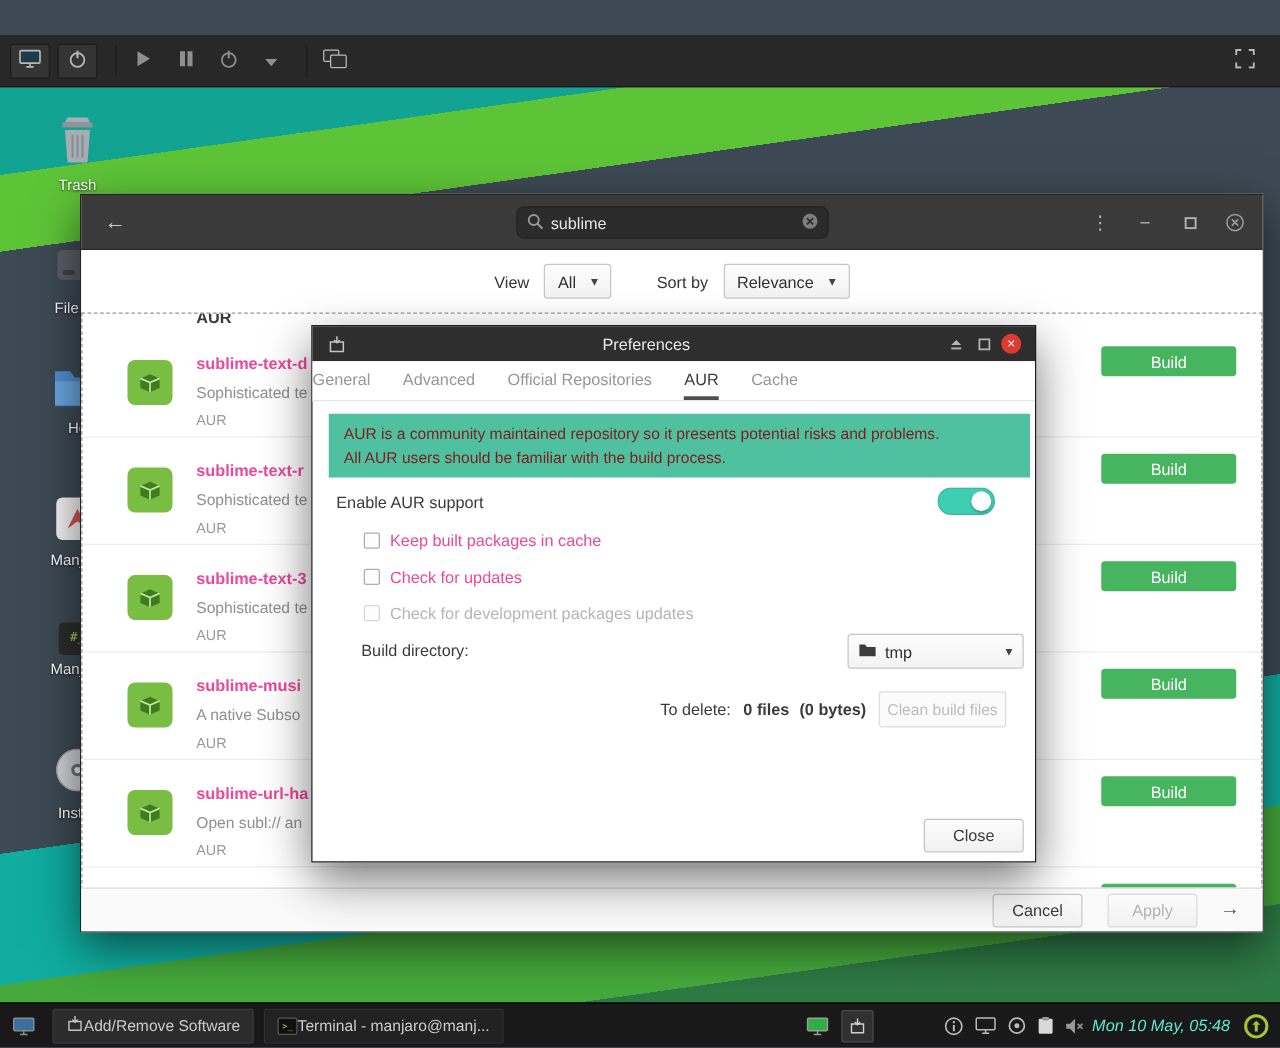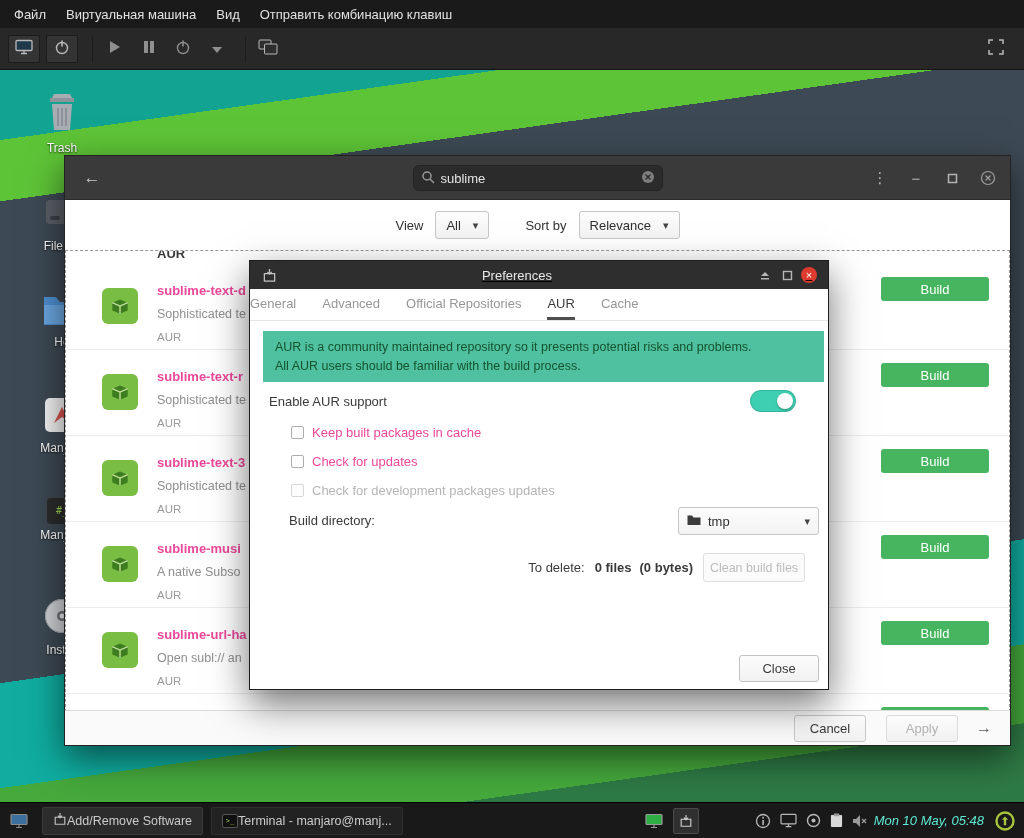--- a/index.html
+++ b/index.html
@@ -72,30 +72,30 @@
   .actionbar { position:absolute; left:0; bottom:0; width:100%; height:35px; background:#fafafa;
     border-top:1px solid #dcdcdc; display:flex; align-items:center; justify-content:flex-end; padding-right:12px; }
   .abtn { width:72px; height:27px; border:1px solid #c8c8c8; border-radius:3px;
     background:linear-gradient(#fcfcfc,#f1f1f1); color:#3a3a3a; font-size:13px;
     display:flex; align-items:center; justify-content:center; margin-left:20px; font-family:inherit; }
   .abtn.disabled { color:#b3b3b3; border-color:#dadada; }
   .fwd { margin-left:18px; margin-right:6px; color:#5a5a5a; font-size:16px; }
   
   .dlg { position:absolute; left:249px; top:260px; width:580px; height:430px; background:#fff;
     border:1px solid #1d1d1d; box-shadow:0 14px 36px rgba(0,0,0,.55); z-index:10; }
-  .dlg-hdr { height:28px; background:#2e2e2e; display:flex; align-items:center; padding:0 8px;text-decoration:underline; }
+  .dlg-hdr { height:28px; background:#2e2e2e; display:flex; align-items:center; padding:0 8px; }
   .dlg-title { flex:1; text-align:center; color:#e8e8e8; font-size:13px; }
   .dlg-ctrl { width:22px; height:22px; display:flex; align-items:center; justify-content:center; }
   .close-red { width:16px; height:16px; border-radius:50%; background:#dd3b2f;
     display:flex; align-items:center; justify-content:center; color:#fff; font-size:11px; line-height:1; }
   .tabs { height:32px; display:flex; align-items:flex-end; gap:26px; 
     border-bottom:1px solid #e6e6e6; background:#fff; }
   .tab { padding-bottom:6px; color:#969696; border-bottom:3px solid transparent; }
   .tab.active { color:#3c3c3c; border-bottom-color:#4f4f4f; }
-  .banner { margin:10px 4px 0 13px; background:#4fc0a0; color:#14532d; padding:7px 12px;
+  .banner { margin:10px 4px 0 13px; background:#4fc0a0; color:#7f1d1d; padding:7px 12px;
     font-size:12.5px; line-height:18.5px; }
   .d-enable-label { position:absolute; left:19px; top:133px; color:#3a3a3a; }
   .switch { position:absolute; right:32px; top:129px; width:46px; height:22px; border-radius:11px;
     background:#3ecfb2; border:1px solid rgba(0,0,0,.12); }
   .knob { position:absolute; right:2px; top:2px; width:16px; height:16px; border-radius:50%;
     background:#fff; box-shadow:0 1px 2px rgba(0,0,0,.35); }
   .cb-row { position:absolute; left:41px; display:flex; align-items:center; gap:8px; height:20px; }
   .cb { width:13px; height:13px; border:1px solid #adadad; border-radius:2px; background:#fdfdfd; }
   .cb-row.disabled .cb { border-color:#d7d7d7; }
   .cb-label { color:#ec4899; }
@@ -129,26 +129,20 @@
   .tico { display:flex; align-items:center; justify-content:center; margin-left:9px; }
   .tico.first-gap { margin-left:56px; }
   .tk-clock { color:#5eead4; font-size:13px; margin-left:6px; white-space:nowrap;font-style:italic; }
   .tk-update { margin-left:10px; margin-right:2px; display:flex; align-items:center; }
 </style>
 </head>
 <body>
 
 <div class="screen">
 
-  <div class="menubar">
-    <span class="mi">Файл</span>
-    <span class="mi">Виртуальная машина</span>
-    <span class="mi">Вид</span>
-    <span class="mi">Отправить комбинацию клавиш</span>
-  </div>
 
   <div class="vmtoolbar">
     <span class="tbtn">
       <span>
         <svg width="18" height="16" viewBox="0 0 18 16">
             <rect x="1" y="1.5" width="16" height="10" rx="1" fill="#1e3a4a" stroke="#b9b9b9" stroke-width="1.3"></rect>
             <path d="M6 14.5h6M9 11.5v3" stroke="#b9b9b9" stroke-width="1.3"></path>
           </svg>
       </span>
     </span>

